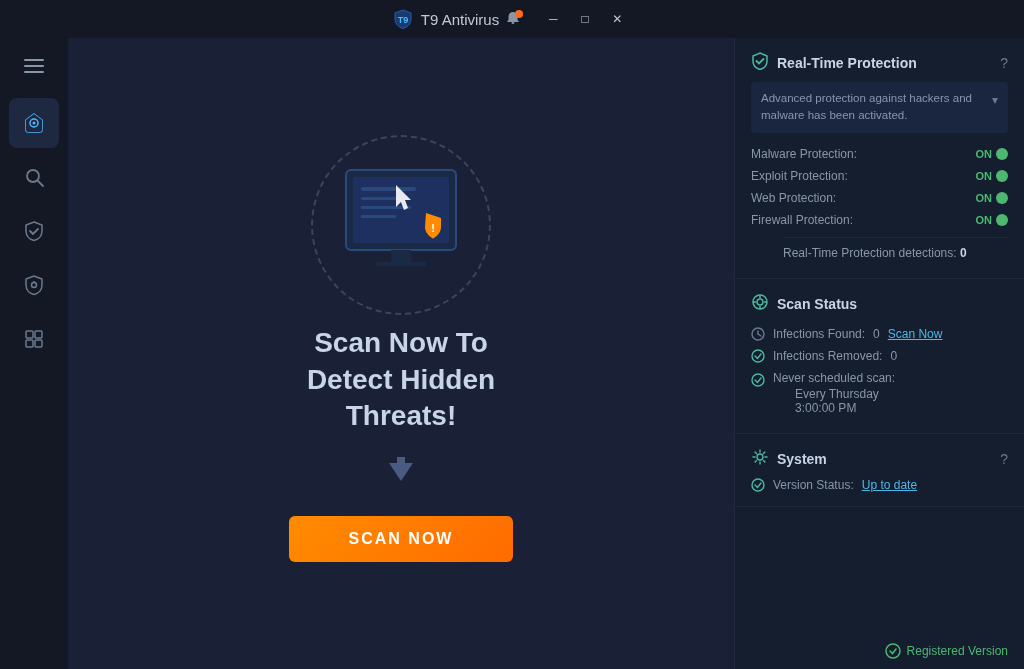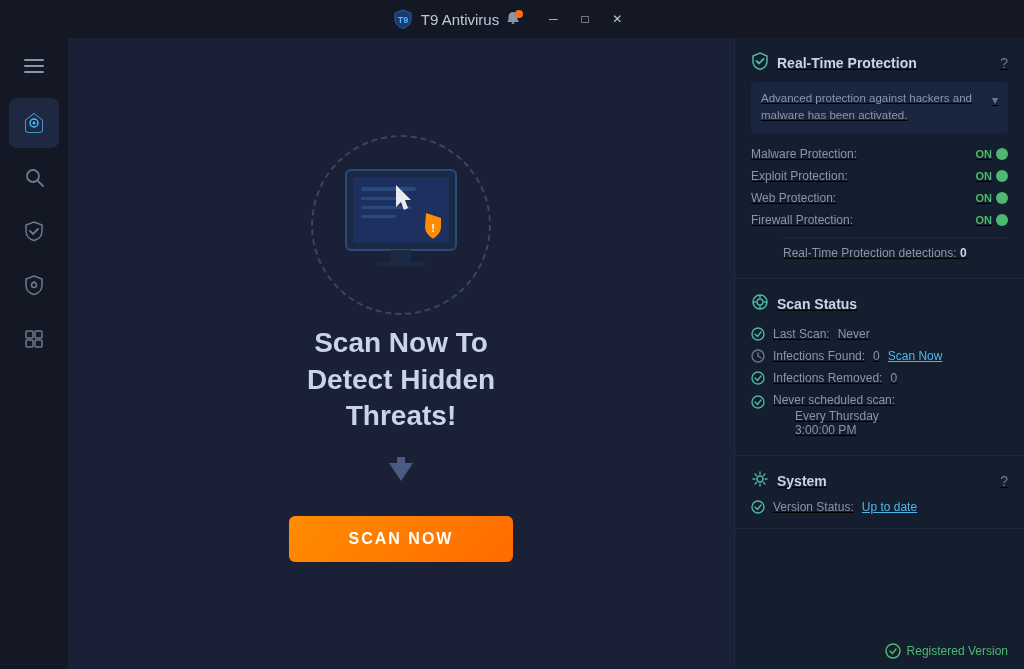--- a/index.html
+++ b/index.html
@@ -213,21 +213,20 @@
       border-left: 1px solid #1e2a3e;
       display: flex;
       flex-direction: column;
       overflow-y: auto;
       flex-shrink: 0;
     }
 
     .panel-section {
       padding: 14px 16px;
       border-bottom: 1px solid #1e2a3e;
-      text-decoration: underline;
     }
 
     .section-header {
       display: flex;
       align-items: center;
       justify-content: space-between;
       margin-bottom: 8px;
     }
     .section-title {
       display: flex;
@@ -537,28 +536,20 @@
                 <line x1="9" y1="2" x2="9" y2="5" stroke="#4db8a0" stroke-width="1.5"></line>
                 <line x1="9" y1="13" x2="9" y2="16" stroke="#4db8a0" stroke-width="1.5"></line>
                 <line x1="2" y1="9" x2="5" y2="9" stroke="#4db8a0" stroke-width="1.5"></line>
                 <line x1="13" y1="9" x2="16" y2="9" stroke="#4db8a0" stroke-width="1.5"></line>
               </svg>
             </span>
             <span>Scan Status</span>
           </div>
         </div>
 
-        <div class="scan-status-row">
-          <svg width="14" height="14" viewBox="0 0 14 14">
-            <circle cx="7" cy="7" r="6" fill="none" stroke="#4db8a0" stroke-width="1.4"></circle>
-            <path d="M4 7 L6.5 9.5 L10 5" stroke="#4db8a0" stroke-width="1.4" fill="none" stroke-linecap="round"></path>
-          </svg>
-          <span>Last Scan:</span>
-          <span>Never</span>
-        </div>
 
         <div class="scan-status-row">
           <svg width="14" height="14" viewBox="0 0 14 14" class="status-icon clock">
             <circle cx="7" cy="7" r="6" fill="none" stroke="#6a7a8e" stroke-width="1.4"></circle>
             <line x1="7" y1="4" x2="7" y2="7" stroke="#6a7a8e" stroke-width="1.4" stroke-linecap="round"></line>
             <line x1="7" y1="7" x2="10" y2="9" stroke="#6a7a8e" stroke-width="1.4" stroke-linecap="round"></line>
           </svg>
           <span>Infections Found:</span>
           <span>0</span>
           <span class="scan-link">Scan Now</span>

